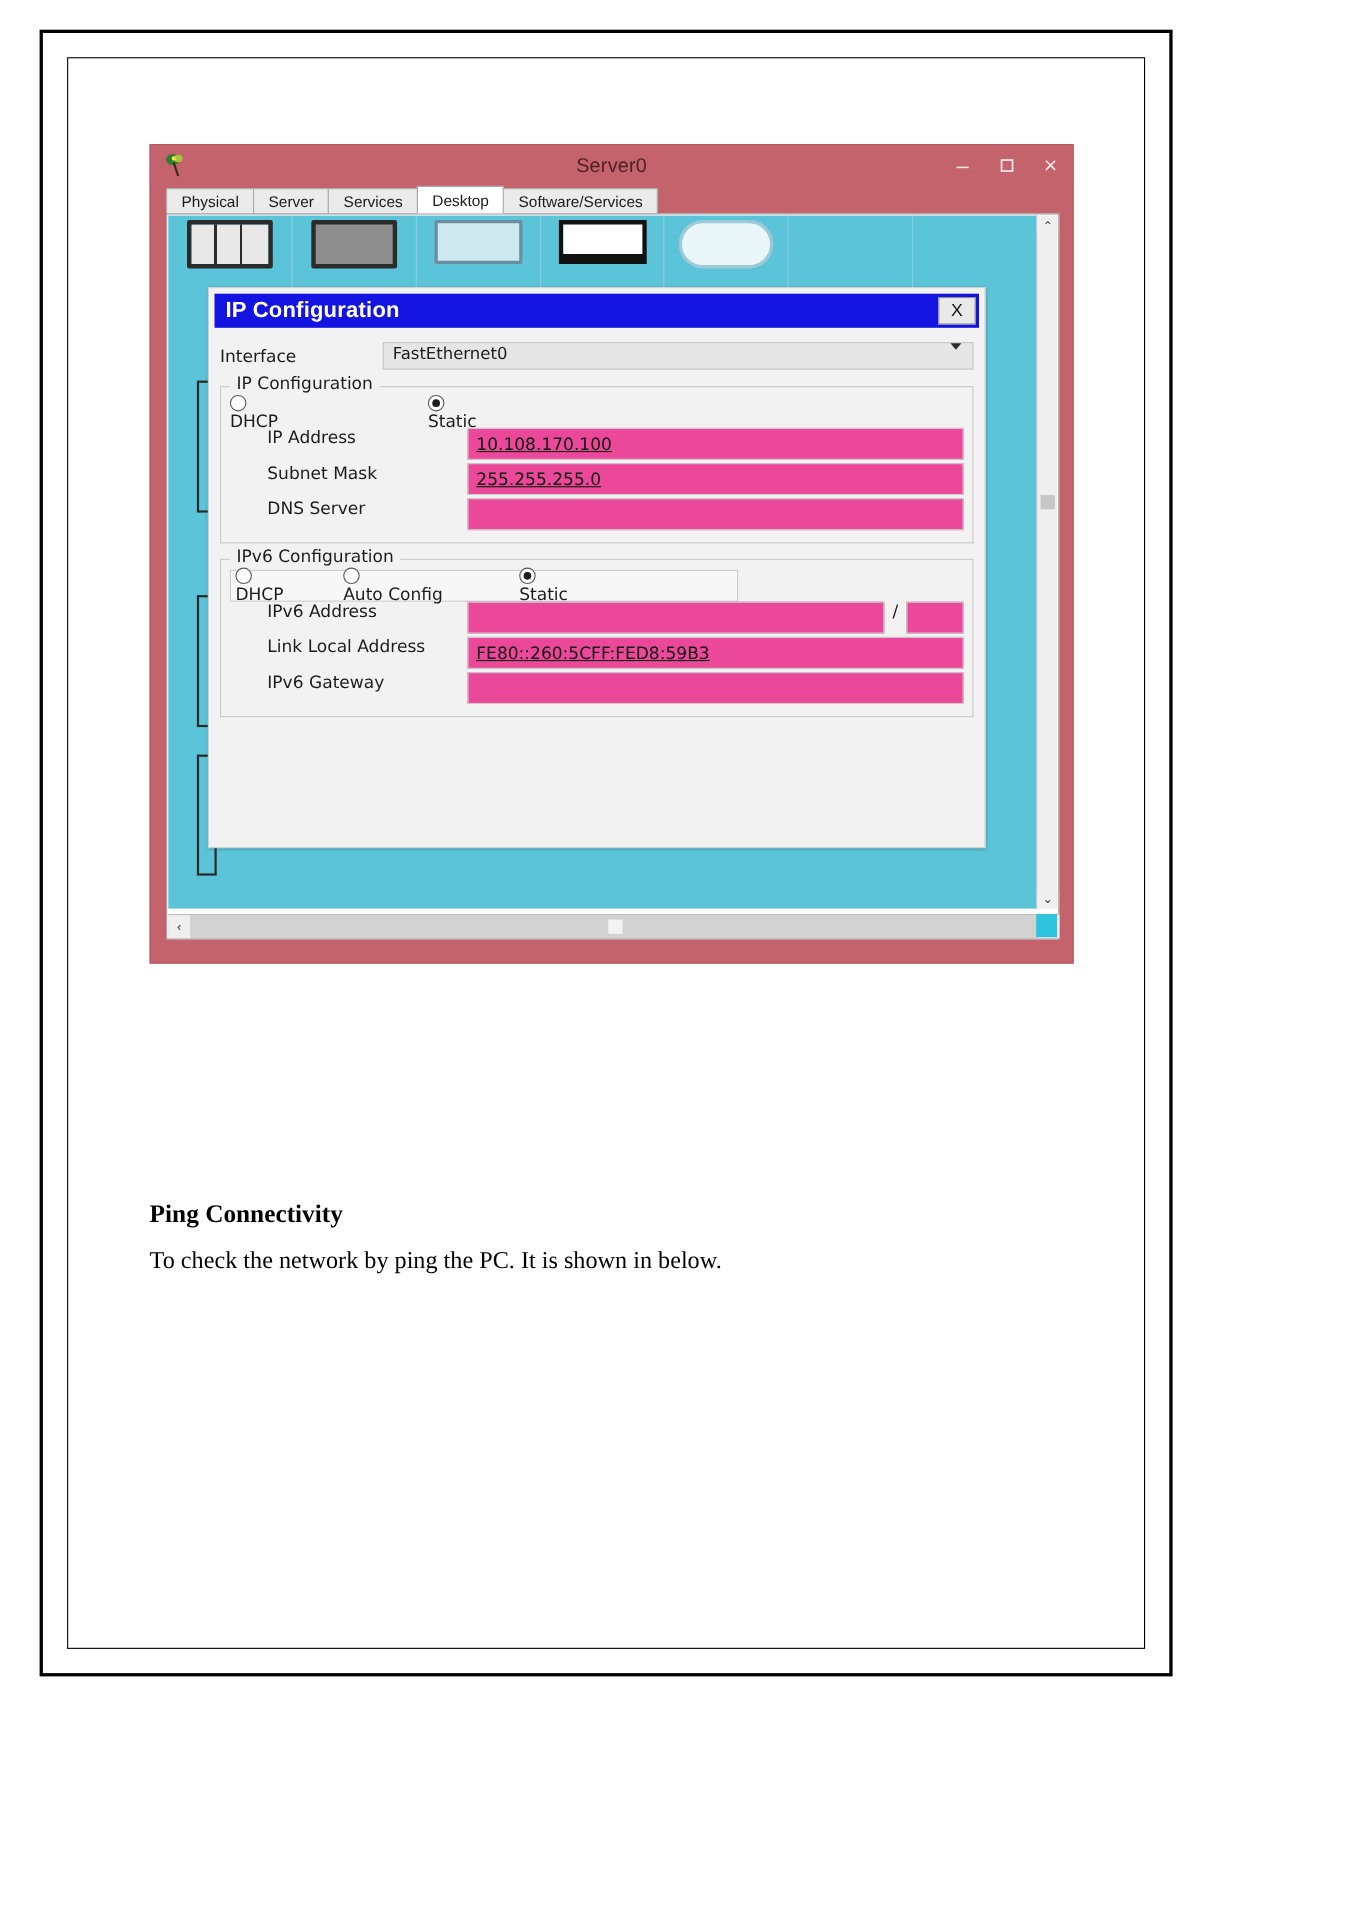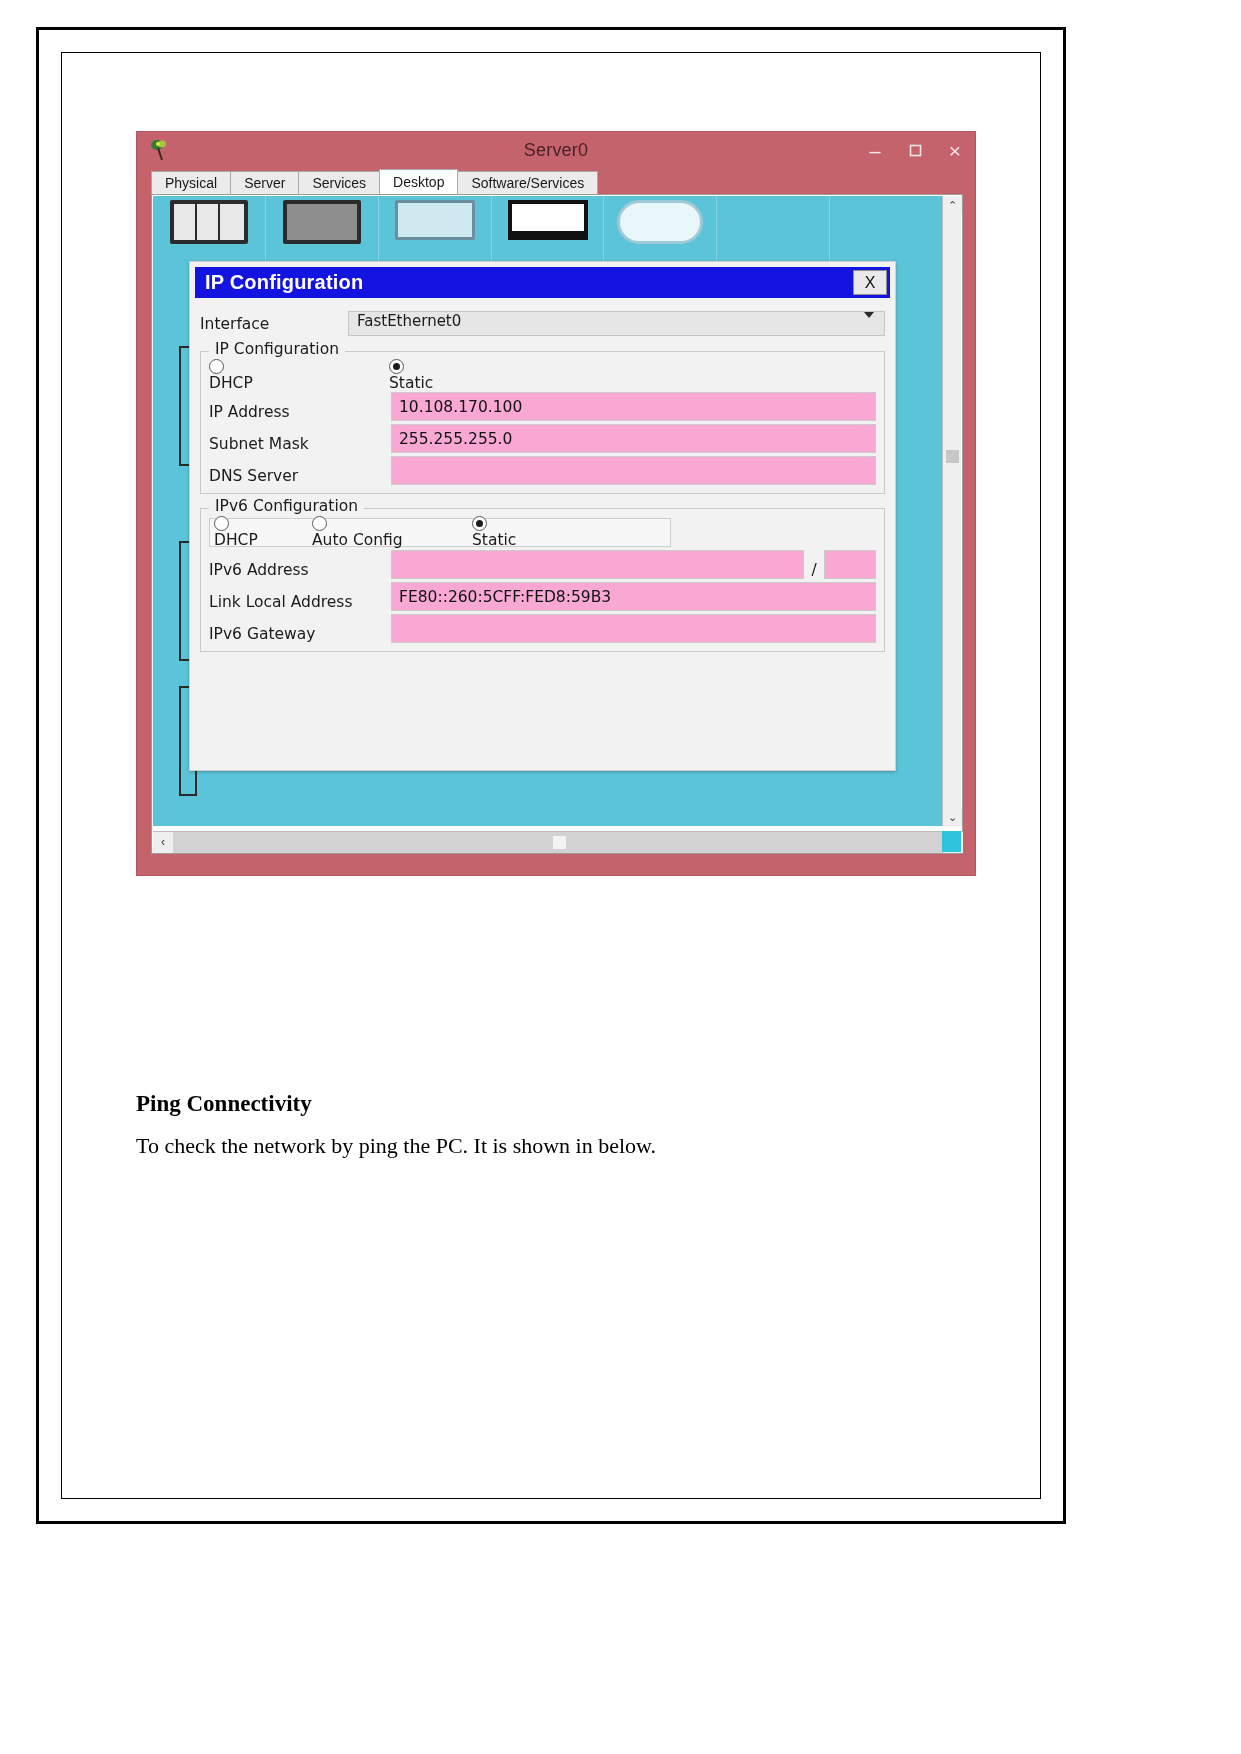--- a/index.html
+++ b/index.html
@@ -313,39 +313,41 @@
     background: #1c1c1c;
   }
   .radio .rlabel { font-size: 15.5px; }
   .radio.ipv4-dhcp { width: 170px; }
   .radio.ipv6-dhcp { width: 88px; }
   .radio.ipv6-auto { width: 150px; }
 
   
   .frow {
     display: flex;
-    align-items: flex-end;
+    align-items: flex-start;
     height: 32px;
+    margin-left: 34px;
   }
   .flabel {
     width: 182px;
     font-size: 15.5px;
     color: #1b1b1b;
   }
   .finput {
     flex: 1;
     height: 29px;
-    background: #f9a8d4;
+    background: #ec4899;
     border: 1px solid #cbcbcb;
     display: flex;
     align-items: center;
     padding-left: 7px;
     font-size: 15.5px;
     color: #111;
     font-family: "DejaVu Sans", sans-serif;
+    text-decoration: underline;
   }
   .finput.focused { border: 1px solid #5b9bd5; }
   .slash {
     width: 20px;
     text-align: center;
     font-size: 15.5px;
   }
   .finput.prefix { flex: none; width: 52px; }
 
   

